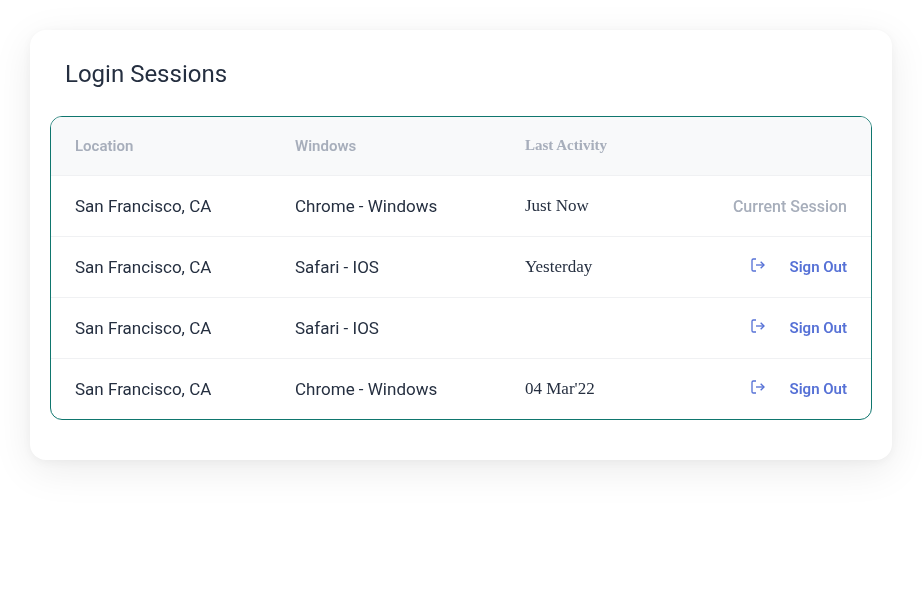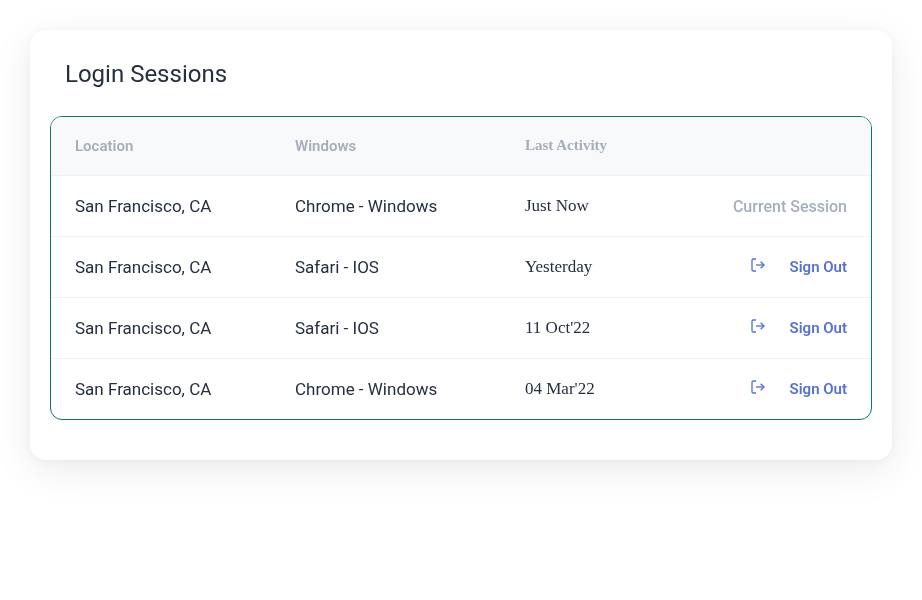--- a/index.html
+++ b/index.html
@@ -127,21 +127,20 @@
               </svg>
           </span>
           <span>Sign Out</span>
         </button>
       </div>
     </div>
 
     <div class="data-row">
       <div class="col-location">San Francisco, CA</div>
       <div class="col-device">Safari - IOS</div>
-      <div class="col-activity">11 Oct'22</div>
       <div class="col-action">
         <button class="sign-out-btn">
           <span>
             <svg viewBox="0 0 24 24">
                 <path d="M9 21H5a2 2 0 0 1-2-2V5a2 2 0 0 1 2-2h4"></path>
                 <polyline points="16 17 21 12 16 7"></polyline>
                 <line x1="21" y1="12" x2="9" y2="12"></line>
               </svg>
           </span>
           <span>Sign Out</span>

